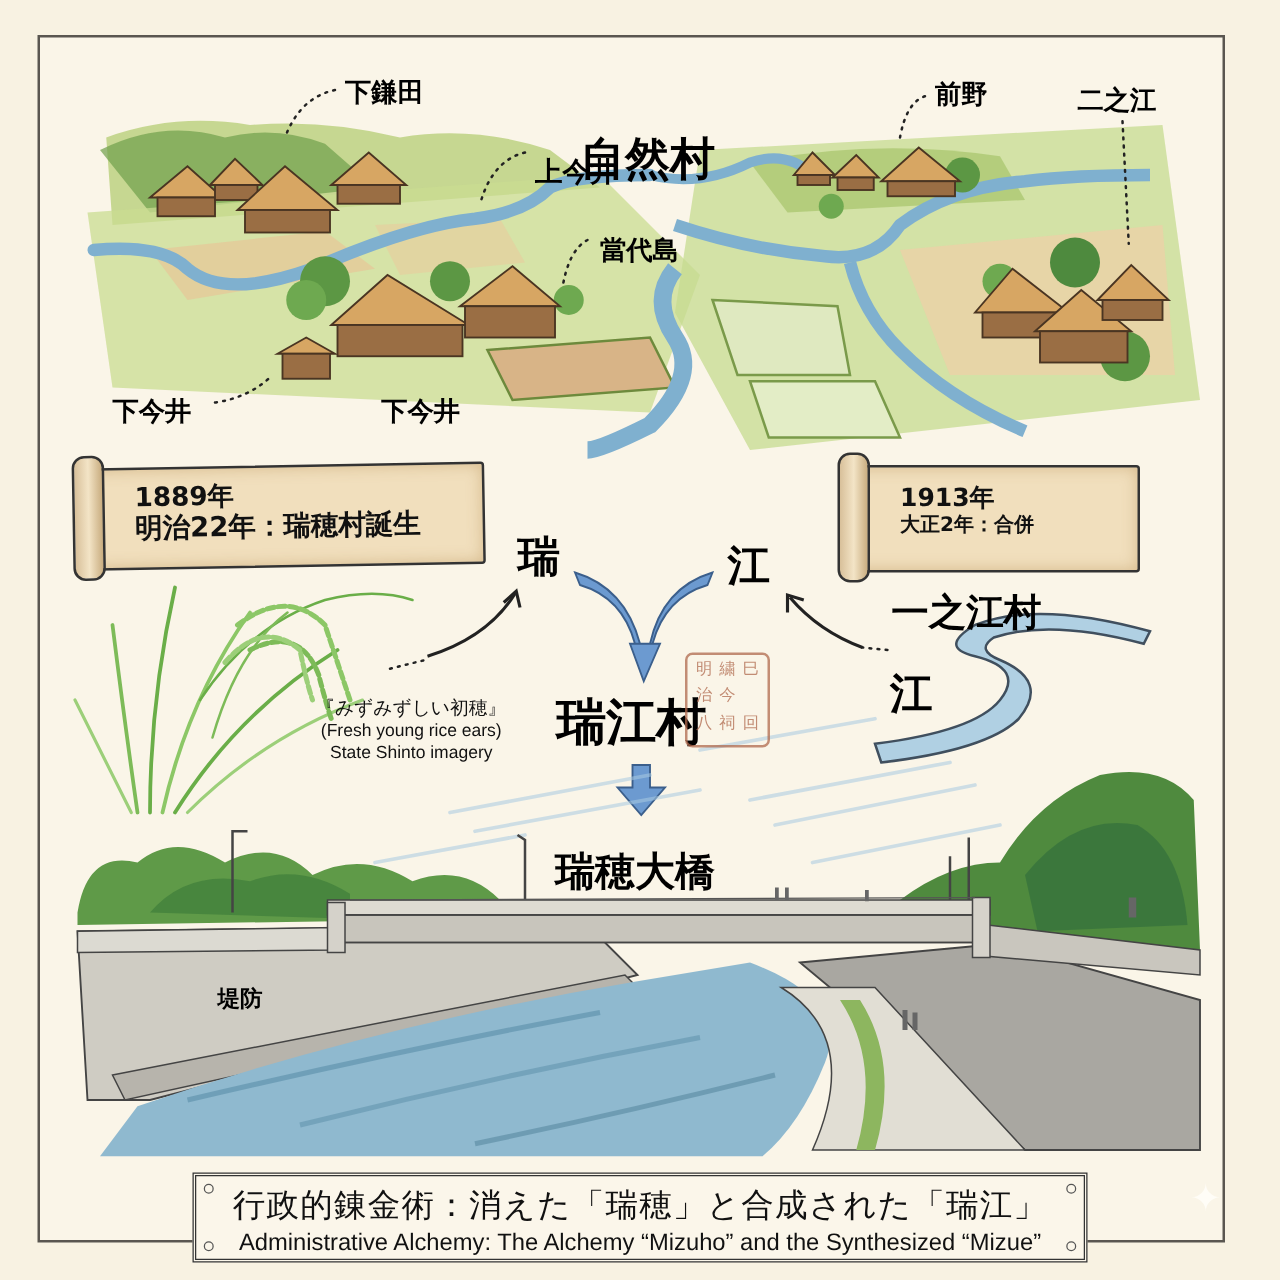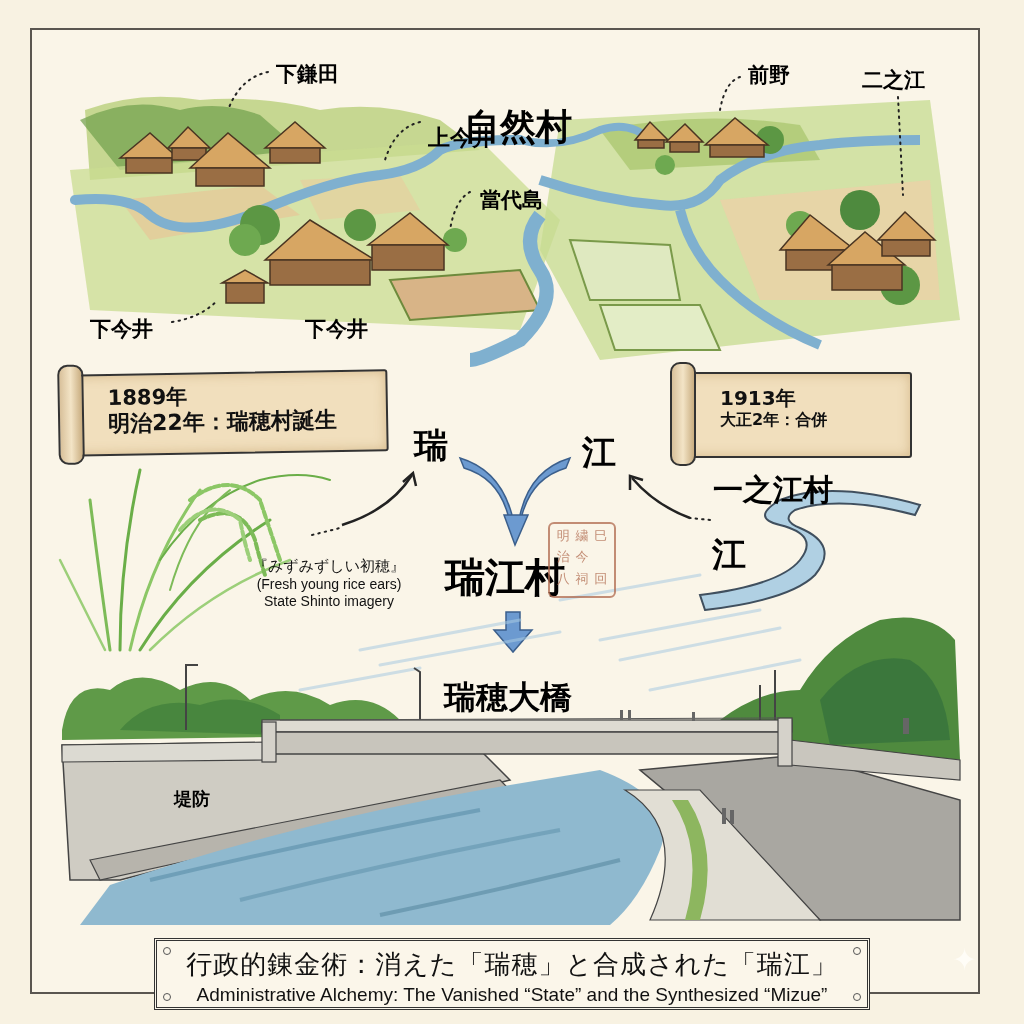--- a/index.html
+++ b/index.html
@@ -273,16 +273,16 @@
 </div>
 
 <div class="lbl" style="left:174px;top:787px;font-size:18px;">堤防</div>
 
 <div class="banner">
   <span class="rivet" style="left:6px;top:6px;"></span>
   <span class="rivet" style="right:6px;top:6px;"></span>
   <span class="rivet" style="left:6px;bottom:6px;"></span>
   <span class="rivet" style="right:6px;bottom:6px;"></span>
   <div class="jp">行政的錬金術：消えた「瑞穂」と合成された「瑞江」</div>
-  <div class="en">Administrative Alchemy: The Vanished “State” and the Synthesized “Mizue”</div>
+  <div class="en">Administrative Alchemy: The Alchemy “Mizuho” and the Synthesized “Mizue”</div>
 </div>
 
 <div class="sparkle">✦</div>
 
 </body></html>

